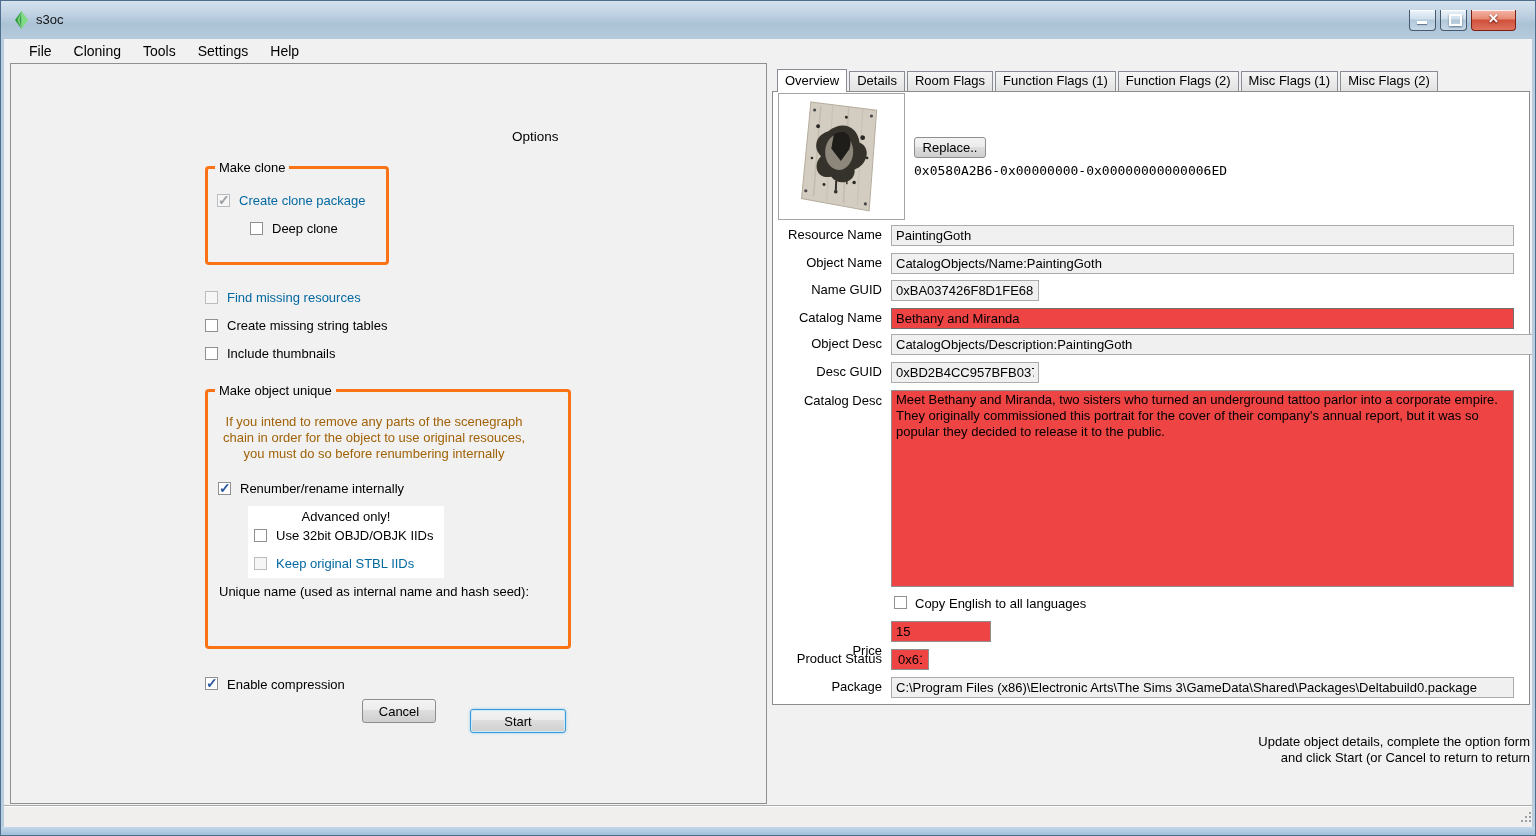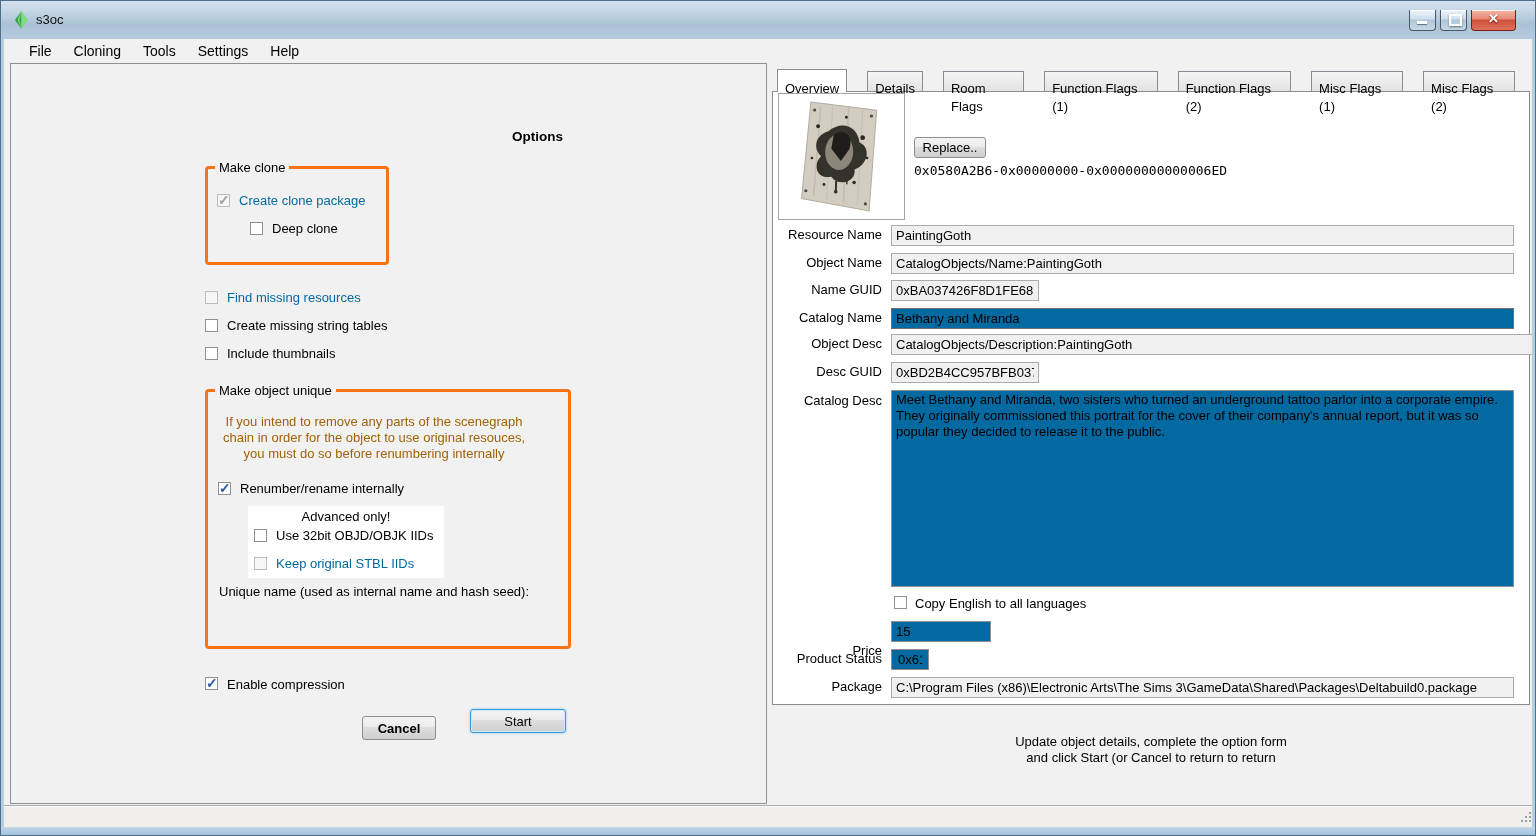--- a/index.html
+++ b/index.html
@@ -34,53 +34,53 @@
   .statusbar{position:absolute;left:3px;top:804px;width:1530px;height:24px;
     background:#f1eeee;border-top:1px solid #a9a9a9;box-shadow:inset 0 1px 0 #fff;z-index:5;}
   .grip{position:absolute;right:12px;top:819px;width:2px;height:2px;background:#99a0a6;z-index:7;
     box-shadow:4px 0 #99a0a6,8px 0 #99a0a6,8px -4px #99a0a6,8px -8px #99a0a6,4px -4px #99a0a6;}
   
   .left-panel{position:absolute;left:9px;top:62px;width:757px;height:741px;box-sizing:border-box;
     background:#f2f1f1;border:1px solid #8d9094;}
   .page{position:absolute;left:771px;top:90px;width:758px;height:614px;box-sizing:border-box;
     background:#fff;border:1px solid #8c8c8c;z-index:1;}
   .tabs{position:absolute;left:776px;top:68px;height:23px;display:flex;align-items:flex-start;z-index:3;}
-  .tab{box-sizing:border-box;height:20px;line-height:18px;margin-top:2px;margin-right:20px;
-    padding:8px 7px;font-size:13px;background:linear-gradient(#f5f5f5,#e2e2e2);
+  .tab{box-sizing:border-box;height:20px;line-height:18px;margin-top:2px;margin-right:2px;
+    padding:0 7px;font-size:13px;background:linear-gradient(#f5f5f5,#e2e2e2);
     border:1px solid #898c95;border-bottom:none;}
   .tab.active{height:23px;line-height:21px;margin-top:0;background:#fff;}
   
   .lbl{position:absolute;white-space:nowrap;line-height:15px;z-index:2;}
   .lbl.disabled{color:#0369a1;}
   .cb{position:absolute;width:13px;height:13px;box-sizing:border-box;background:#fff;
     border:1px solid #8e9094;z-index:2;}
   .cb.checked::after{content:"\2713";position:absolute;left:0px;top:-3px;
     color:#2d5b9e;font-weight:bold;font-size:14px;}
   .cb.disabled{background:#f6f6f6;border-color:#babdc0;}
   .cb.disabled.checked::after{color:#9aa0a6;}
   .gb{position:absolute;box-sizing:border-box;border:3px solid #f97316;border-radius:4px;z-index:1;}
   .gb-legend{position:absolute;top:-9px;left:7px;background:#f2f1f1;padding:0 4px;
     white-space:nowrap;line-height:15px;}
   .btn{position:absolute;box-sizing:border-box;border:1px solid #8e8e8e;border-radius:3px;
     background:linear-gradient(#f3f3f3,#ececec 45%,#dedede 46%,#cfcfcf);
     font-family:"Liberation Sans",sans-serif;font-size:13px;text-align:center;z-index:2;cursor:default;}
   .btn.default{border-color:#3c9ad9;box-shadow:inset 0 0 0 1px #cdeafa,0 0 3px #8ec8ec;}
-  .fld{position:absolute;box-sizing:border-box;height:21px;border:1px solid #8f8f8f;background:#0369a1;
+  .fld{position:absolute;box-sizing:border-box;height:21px;border:1px solid #8f8f8f;background:#ef4444;
     font-family:"Liberation Sans",sans-serif;font-size:13px;padding:0 4px;z-index:2;color:#000;}
   .fld.ro{background:#f0f0f0;border-color:#ababab;}
   .fld.ta{resize:none;padding:1px 4px;line-height:16px;overflow:hidden;}
   .flbl{position:absolute;right:653px;text-align:right;white-space:nowrap;line-height:20px;z-index:2;}
   .warning{position:absolute;left:222px;top:413px;line-height:16px;color:#a16207;z-index:2;text-align:center;}
   .adv-panel{position:absolute;left:247px;top:505px;width:196px;height:72px;background:#fff;z-index:1;}
   .adv-title{position:absolute;left:0;top:3px;width:100%;text-align:center;line-height:15px;}
   .mono{font-family:"DejaVu Sans Mono",monospace;font-size:13px;}
   .thumb-box{position:absolute;left:777px;top:92px;width:127px;height:127px;box-sizing:border-box;
     background:#fff;border:1px solid #a5a5a5;z-index:2;}
-  .footer{position:absolute;left:771px;top:733px;width:758px;text-align:center;line-height:16px;z-index:2;}
-  .options-title{position:absolute;left:511px;top:128px;font-weight:bold;font-size:13.5px;z-index:2;}
+  .footer{position:absolute;left:771px;top:733px;width:758px;text-align:right;line-height:16px;z-index:2;}
+  .options-title{position:absolute;left:511px;top:128px;font-weight:normal;font-size:13.5px;z-index:2;}
 </style>
 </head>
 <body>
 
 <div class="window">
 
   <div class="titlebar">
     <svg width="15" height="18" style="position:absolute;left:13px;top:10px;" viewBox="0 0 15 18">
       <polygon points="7.5,0 7.5,18 1,9" fill="#2f9e3c"></polygon>
       <polygon points="7.5,0 7.5,18 14,9" fill="#7fdc82"></polygon>
@@ -143,21 +143,21 @@
   </div>
   <span class="cb" style="left:253px;top:528px;"></span>
   <span class="lbl" style="left:275px;top:527px;">Use 32bit OBJD/OBJK IIDs</span>
   <span class="cb disabled" style="left:253px;top:556px;"></span>
   <span class="lbl disabled" style="left:275px;top:555px;">Keep original STBL IIDs</span>
 
   <span class="lbl" style="left:218px;top:583px;">Unique name (used as internal name and hash seed):</span>
 
   <span class="cb checked" style="left:204px;top:676px;"></span>
   <span class="lbl" style="left:226px;top:676px;">Enable compression</span>
-  <button class="btn" style="left:361px;top:715px;width:74px;height:24px;font-weight:bold;">Cancel</button>
+  <button class="btn" style="left:361px;top:698px;width:74px;height:24px;">Cancel</button>
   <button class="btn default" style="left:469px;top:708px;width:96px;height:24px;">Start</button>
 
   <div class="page"></div>
 
   <div class="tabs">
     <span class="tab active">Overview</span>
     <span class="tab">Details</span>
     <span class="tab">Room Flags</span>
     <span class="tab">Function Flags (1)</span>
     <span class="tab">Function Flags (2)</span>

